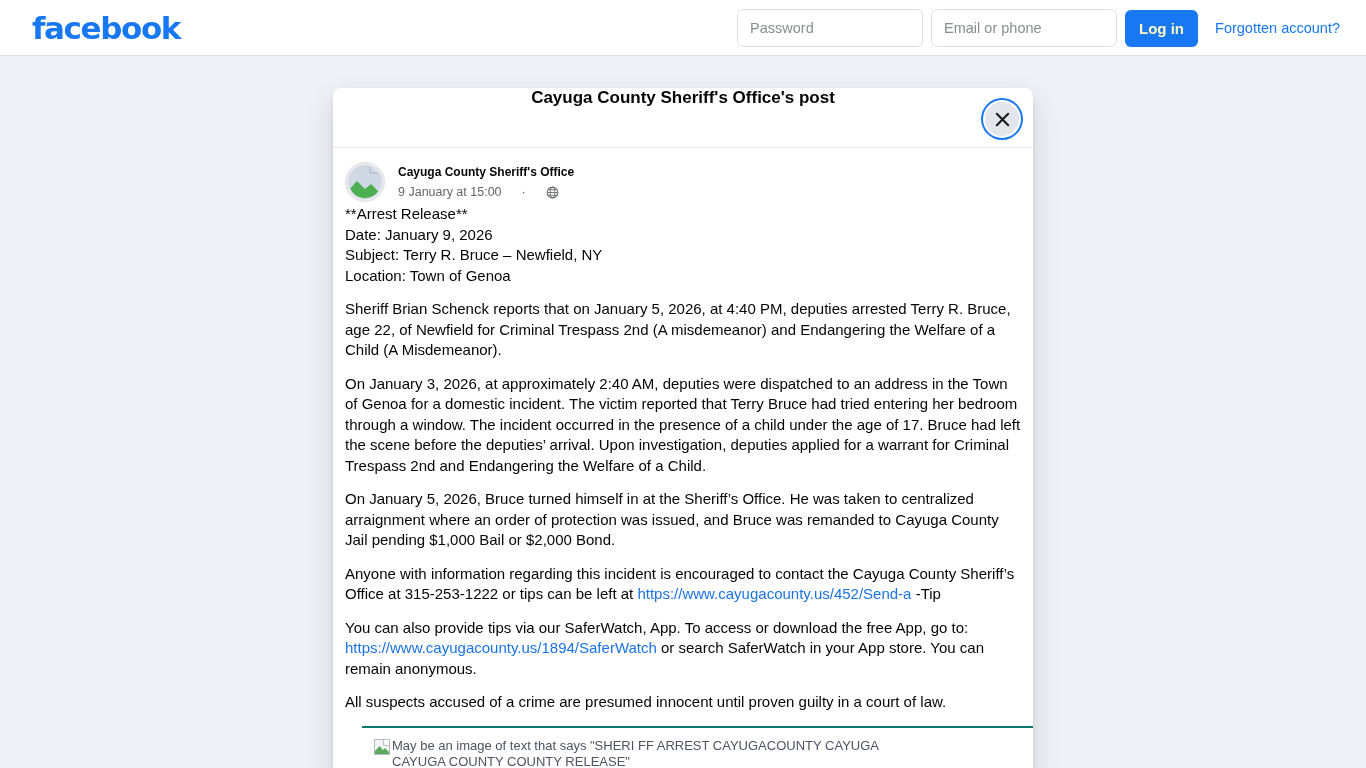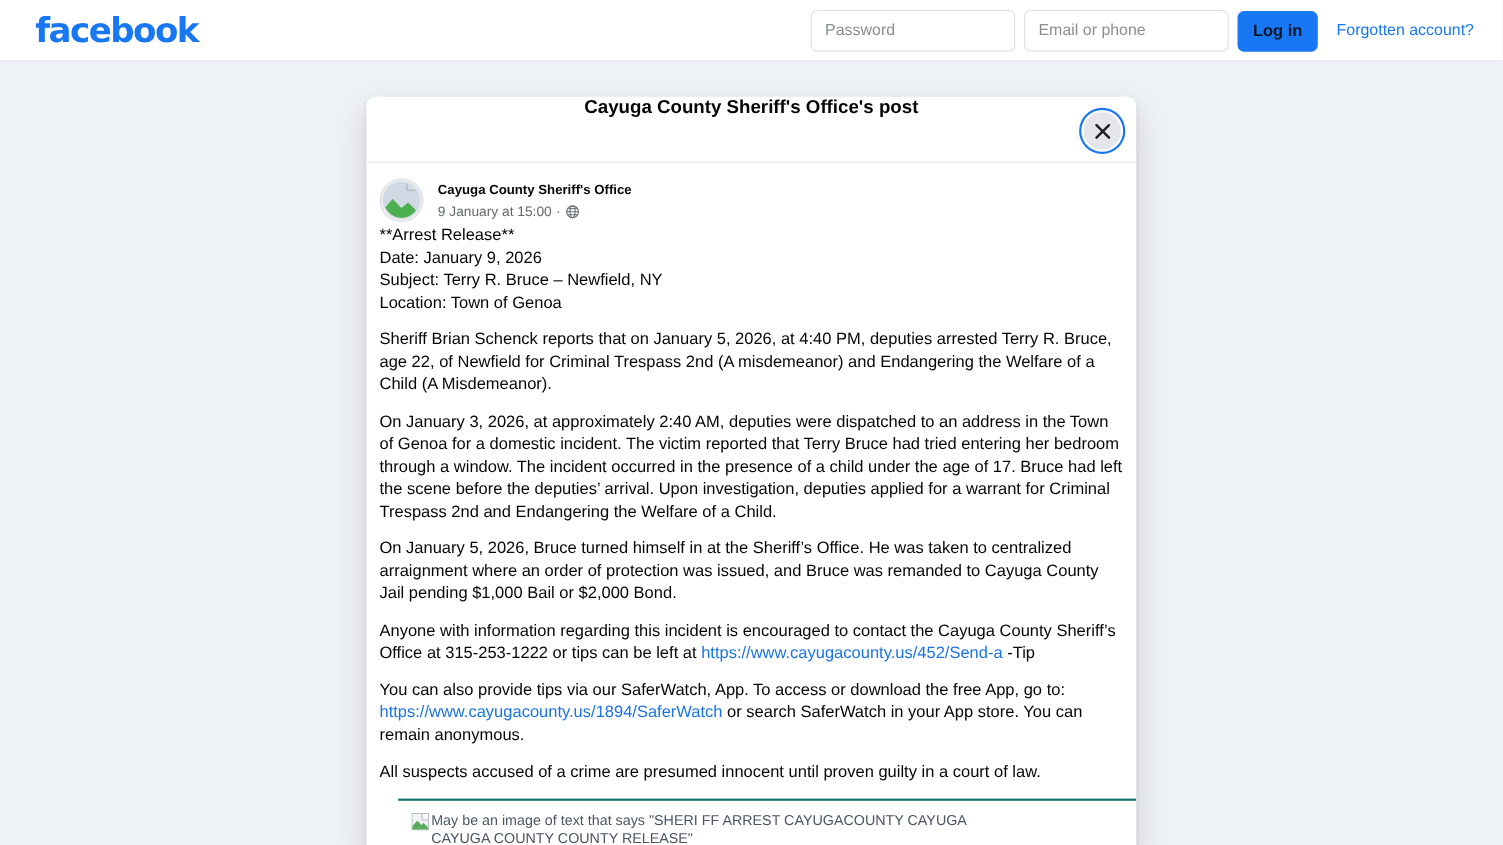--- a/index.html
+++ b/index.html
@@ -41,21 +41,21 @@
     font-size: 14.5px;
     color: #1c1e21;
     background: #fff;
     outline: none;
     font-family: "Liberation Sans", sans-serif;
   }
   .login-input::placeholder { color: #8a8d91; opacity: 1; }
   #login-btn {
     height: 37px; min-width: 68px;
     background: #1877f2;
-    color: #0f172a;
+    color: #fef9c3;
     border: none; border-radius: 6px;
     font-size: 15px; font-weight: bold;
     cursor: pointer;
     padding: 0 14px;
     font-family: "Liberation Sans", sans-serif;
   }
   #forgot-link {
     color: #1877f2;
     font-size: 14.5px;
     text-decoration: none;
@@ -121,21 +121,21 @@
   #poster-name {
     font-size: 12px; font-weight: bold;
     color: #050505; line-height: 19px;
     font-family: "Liberation Sans", sans-serif;
   }
   #poster-sub {
     font-size: 12.5px;
     color: #65676b;
     line-height: 17px;
     margin-top: 2px;
-    display: flex; align-items: center; gap: 4px;
+    display: flex; align-items: center; gap: 20px;
   }
   .dot-sep { color: #65676b; }
 
   #post-text {
     padding: 0 12px 0 12px;
     font-size: 15px;
     line-height: 20.5px;
     color: #050505;
     font-family: "Liberation Sans", sans-serif;
   }

